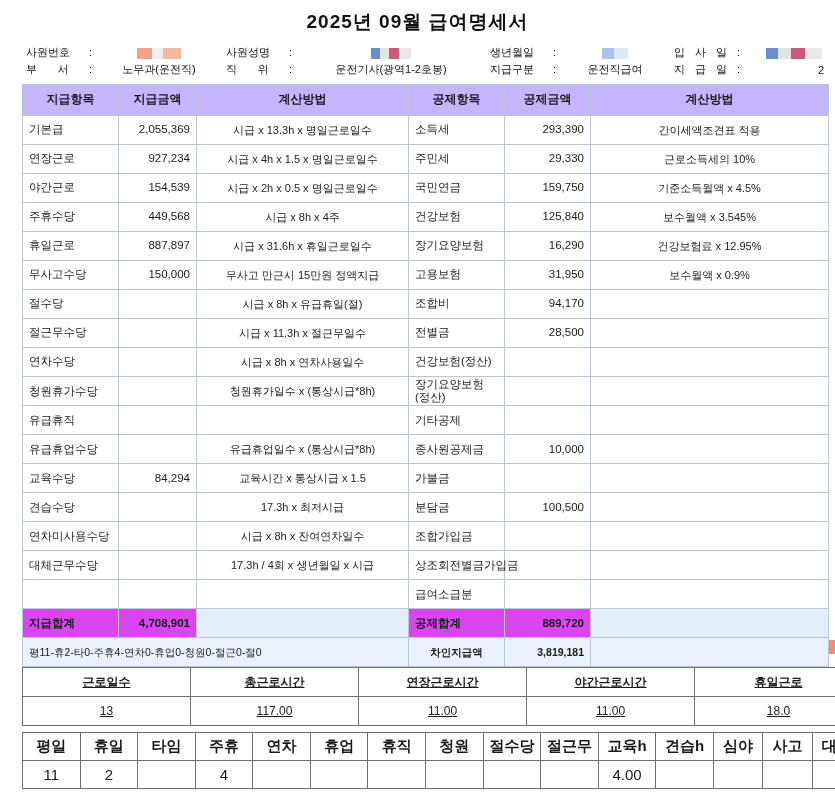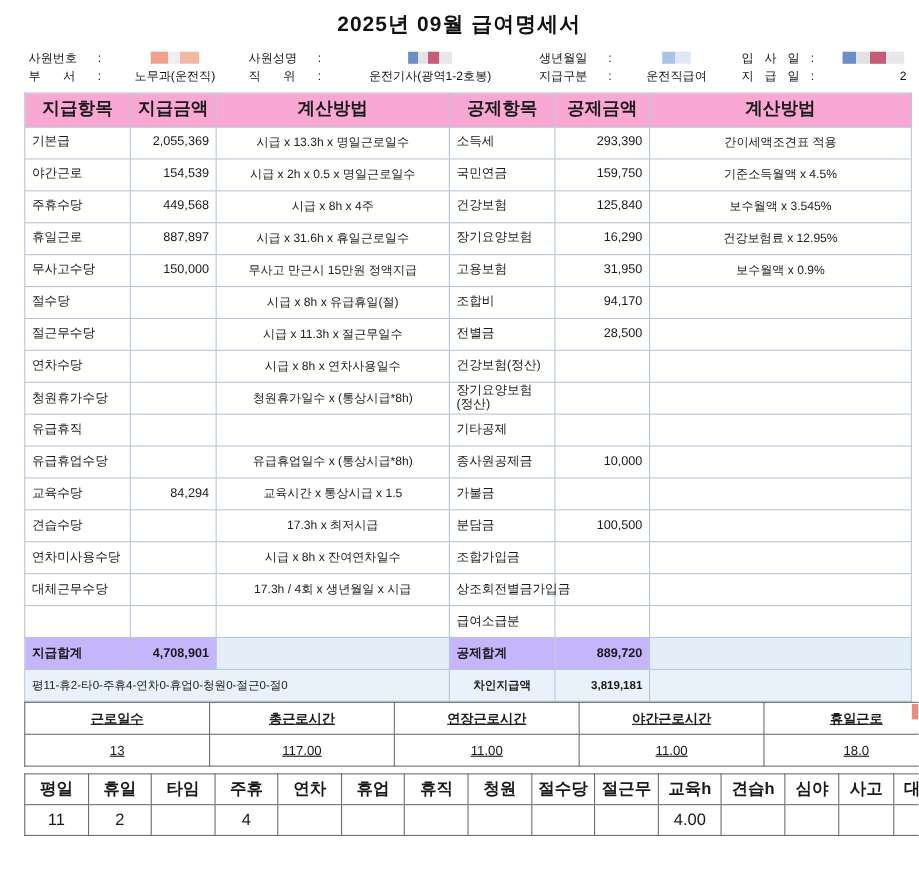--- a/index.html
+++ b/index.html
@@ -84,32 +84,32 @@
   table.pay th, table.pay td {
     border: 1px solid #b9c6d6;
     height: 26px;
     padding: 1px 6px;
     vertical-align: middle;
     white-space: normal;
     word-break: keep-all;
     line-height: 1.15;
   }
   table.pay th {
-    background: #f9a8d4;
+    background: #c4b5fd;
     text-align: center;
     font-weight: bold;
-    font-size: 16px;
+    font-size: 12px;
     color: #1a1a1a;
     height: 28px;
   }
   td.name { text-align: left; }
   td.amt  { text-align: right; padding-right: 8px; }
   td.calc { text-align: center; font-size: 11px; color: #222; }
   tr.total td {
-    background: #c4b5fd;
+    background: #d946ef;
     font-weight: bold;
   }
   tr.total td.calc { background: #e4eef8; font-weight: normal; }
   tr.note td {
     background: #e9f1fa;
     font-size: 10.5px;
   }
   .c1 { width: 96px; }
   .c2 { width: 78px; }
   .c3 { width: 212px; }
@@ -215,20 +215,28 @@
     <tbody id="pay-body">
         <tr>
           <td class="name">기본급</td>
           <td class="amt">2,055,369</td>
           <td class="calc">시급 x 13.3h x 명일근로일수</td>
           <td class="name">소득세</td>
           <td class="amt">293,390</td>
           <td class="calc">간이세액조견표 적용</td>
         </tr>
         <tr>
+          <td class="name">연장근로</td>
+          <td class="amt">927,234</td>
+          <td class="calc">시급 x 4h x 1.5 x 명일근로일수</td>
+          <td class="name">주민세</td>
+          <td class="amt">29,330</td>
+          <td class="calc">근로소득세의 10%</td>
+        </tr>
+        <tr>
           <td class="name">야간근로</td>
           <td class="amt">154,539</td>
           <td class="calc">시급 x 2h x 0.5 x 명일근로일수</td>
           <td class="name">국민연금</td>
           <td class="amt">159,750</td>
           <td class="calc">기준소득월액 x 4.5%</td>
         </tr>
         <tr>
           <td class="name">주휴수당</td>
           <td class="amt">449,568</td>

